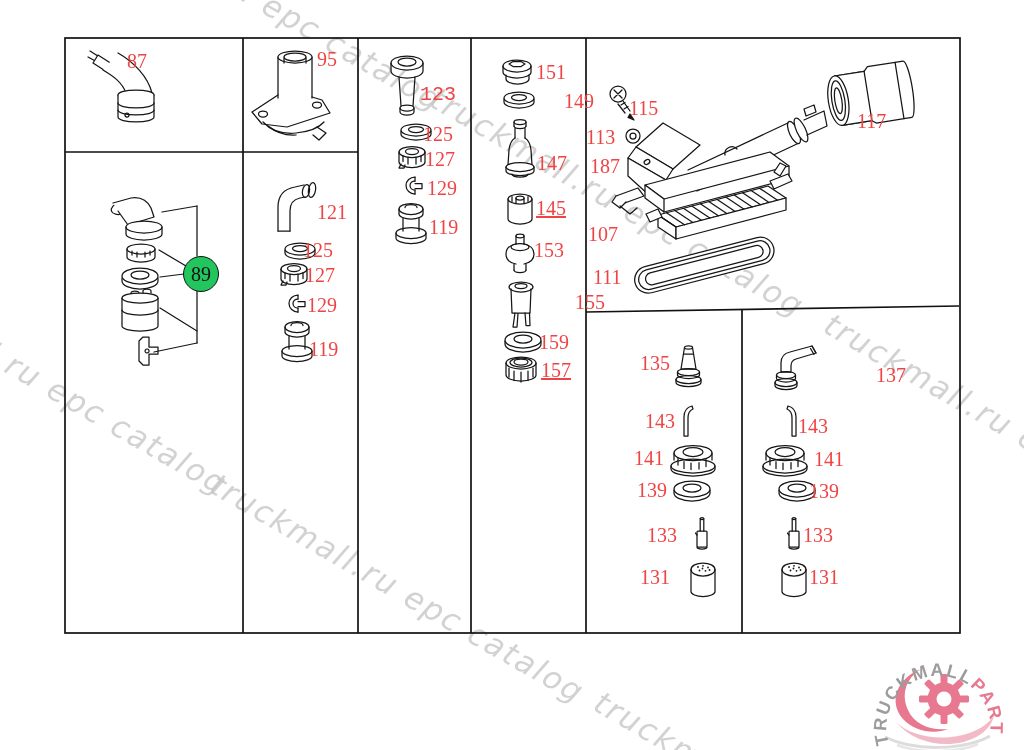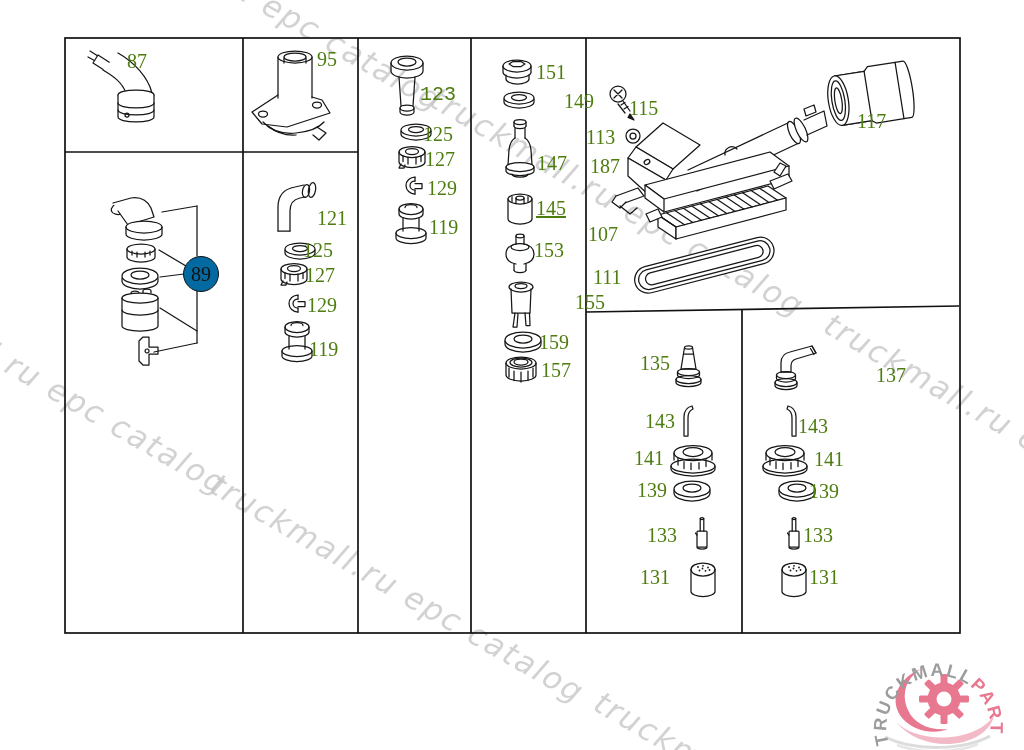--- a/index.html
+++ b/index.html
@@ -3,24 +3,24 @@
 <meta charset="utf-8">
 <style>
   html,body{margin:0;padding:0;background:#fff;}
   #stage{position:relative;width:1024px;height:750px;overflow:hidden;background:#fff;
          font-family:"Liberation Serif","DejaVu Serif",serif;}
   .wm{position:absolute;white-space:nowrap;font:italic 31px "DejaVu Sans",sans-serif;
       letter-spacing:2px;color:#c7c7c7;opacity:.8;transform:rotate(30deg);transform-origin:0 0;
       z-index:1;pointer-events:none;}
   #art{position:absolute;left:0;top:0;z-index:2;}
   .lbl{position:absolute;z-index:3;font:20px "Liberation Serif","DejaVu Serif",serif;
-       color:#4d7c0f;white-space:nowrap;}
+       color:#ef4444;white-space:nowrap;}
   .circle-ref{position:absolute;z-index:3;width:34px;height:34px;border:1.6px solid #121212;
        border-radius:50%;display:flex;align-items:center;justify-content:center;
-       font:20px "Liberation Serif","DejaVu Serif",serif;color:#121212;background:#0369a1;text-align:center;}
+       font:20px "Liberation Serif","DejaVu Serif",serif;color:#121212;background:#22c55e;text-align:center;}
 </style>
 </head>
 <body>
 
 <div id="stage">
 
   <div class="wm" style="left:80px;top:-126px;">truckmall.ru epc catalog</div>
   <div class="wm" style="left:442px;top:80px;">truckmall.ru epc catalog</div>
   <div class="wm" style="left:-135px;top:258px;">truckmall.ru epc catalog</div>
   <div class="wm" style="left:222px;top:466px;">truckmall.ru epc catalog</div>
@@ -322,40 +322,40 @@
       <text font-family="Liberation Sans, DejaVu Sans, sans-serif" font-size="18" font-weight="bold" letter-spacing="2">
         <textPath href="#logoArc"><tspan fill="#9c9c9c">TRUCKMALL</tspan><tspan fill="#e8788f">PARTS</tspan></textPath>
       </text>
     </g>
   </svg>
 
   <div class="lbl" style="left:127px;top:50px;">87</div>
   <div class="lbl" style="left:317px;top:48px;">95</div>
   <div class="circle-ref" style="left:183px;top:256px;">89</div>
 
-  <div class="lbl" style="left:317px;top:207px;">121</div>
+  <div class="lbl" style="left:317px;top:201px;">121</div>
   <div class="lbl" style="left:303px;top:239px;">125</div>
   <div class="lbl" style="left:305px;top:264px;">127</div>
   <div class="lbl" style="left:307px;top:294px;">129</div>
   <div class="lbl" style="left:309px;top:338px;">119</div>
 
   <div class="lbl" style="left:420px;top:83px;font-family:Liberation Mono, monospace;">123</div>
   <div class="lbl" style="left:423px;top:123px;">125</div>
   <div class="lbl" style="left:425px;top:148px;">127</div>
   <div class="lbl" style="left:427px;top:177px;">129</div>
   <div class="lbl" style="left:429px;top:216px;">119</div>
 
   <div class="lbl" style="left:536px;top:61px;">151</div>
   <div class="lbl" style="left:564px;top:90px;">149</div>
   <div class="lbl" style="left:537px;top:152px;">147</div>
   <div class="lbl" style="left:536px;top:197px;text-decoration:underline;">145</div>
   <div class="lbl" style="left:534px;top:239px;">153</div>
   <div class="lbl" style="left:534px;top:291px;margin-left:41px;">155</div>
   <div class="lbl" style="left:539px;top:331px;">159</div>
-  <div class="lbl" style="left:541px;top:359px;">157</div>
+  <div class="lbl" style="left:541px;top:359px;text-decoration:underline;">157</div>
 
   <div class="lbl" style="left:629px;top:97px;">115</div>
   <div class="lbl" style="left:586px;top:126px;">113</div>
   <div class="lbl" style="left:590px;top:155px;">187</div>
   <div class="lbl" style="left:588px;top:223px;">107</div>
   <div class="lbl" style="left:593px;top:266px;text-align:center;">111</div>
   <div class="lbl" style="left:857px;top:110px;">117</div>
 
   <div class="lbl" style="left:640px;top:352px;">135</div>
   <div class="lbl" style="left:645px;top:410px;">143</div>

